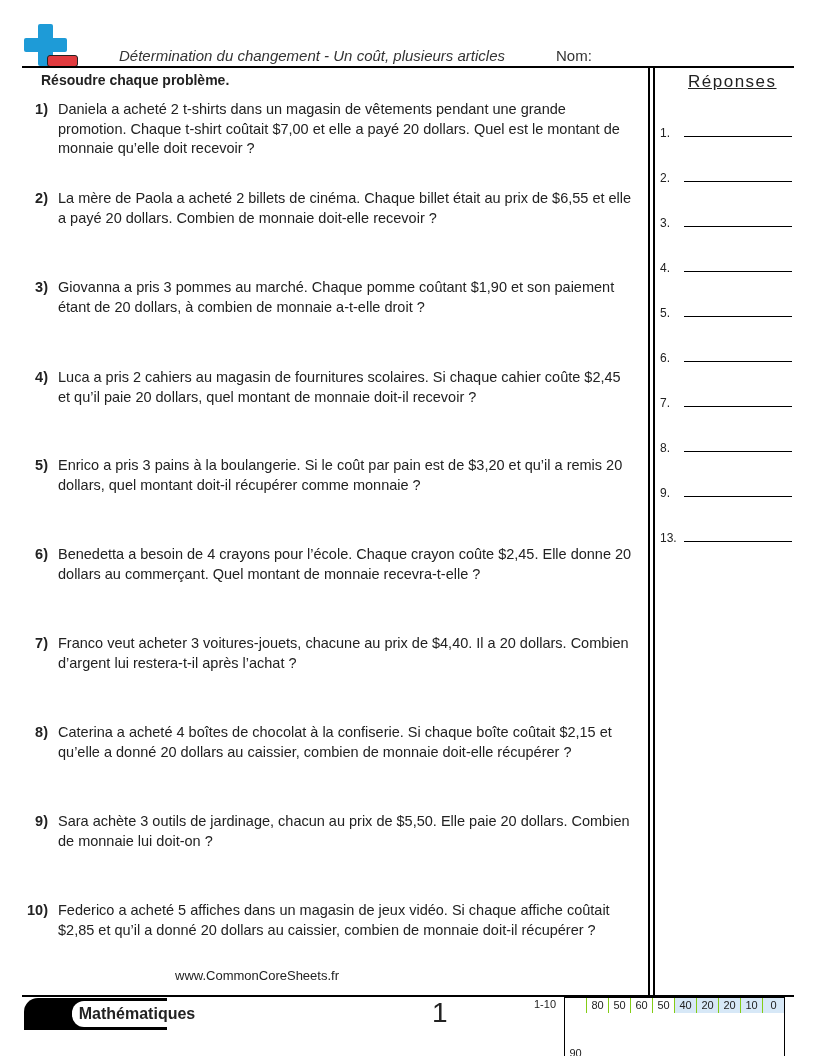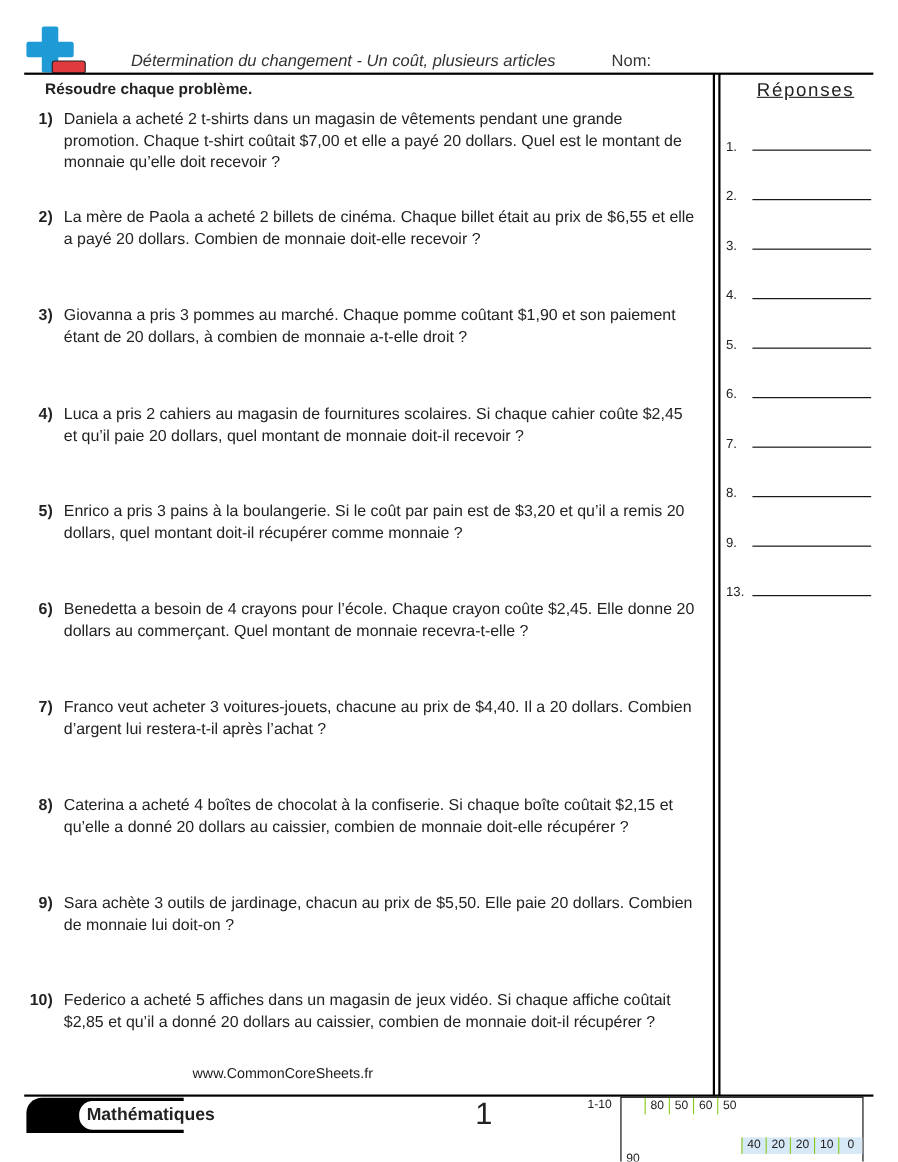--- a/index.html
+++ b/index.html
@@ -23,21 +23,21 @@
   .ans .line { position: absolute; left: 24px; right: 0; bottom: 3px; height: 1px; background: #000; }
   .footer-line { position: absolute; left: 22px; top: 995px; width: 772px; height: 2px; background: #000; }
   .subject { position: absolute; left: 24px; top: 998px; width: 143px; height: 32px; background: #000; border-radius: 14px 0 0 0; }
   .subject span { position: absolute; left: 4px; top: 3px; width: 130px; height: 26px; background: #fff; border-radius: 12px; font-weight: bold; font-size: 16px; text-align: center; line-height: 26px; margin-left: 44px; }
   .site { position: absolute; left: 175px; top: 968px; font-size: 13px; }
   .page-num { position: absolute; left: 432px; top: 997px; font-size: 28px; }
   .score-label { position: absolute; left: 534px; top: 998px; font-size: 11px; }
   .score-table { position: absolute; left: 564px; top: 997px; display: flex; border: 1px solid #000; }
   .score-table span { width: 21px; height: 15px; border-left: 1px solid #84cc16; font-size: 11px; text-align: center; line-height: 15px; }
   .score-table span:first-child { border-left: none; margin-top: 48px; }
-  .score-table span.hl { background: #d7e8f7; margin-top: 36px; }
+  .score-table span.hl { background: #d7e8f7; }
 </style>
 </head>
 <body>
 
 <div class="logo">
   <div class="v"></div>
     <div class="h"></div>
     <div class="m"></div>
 </div>
 <div class="header-title">Détermination du changement - Un coût, plusieurs articles</div>

